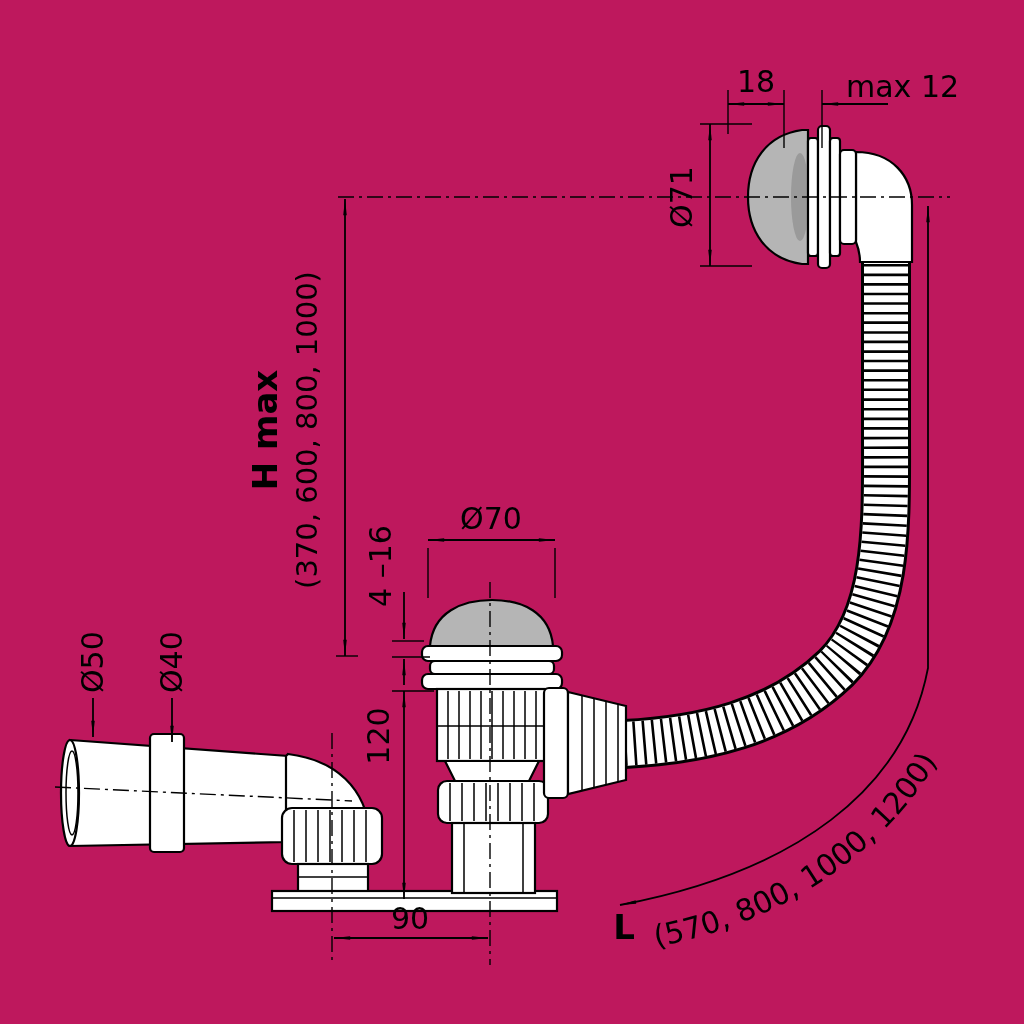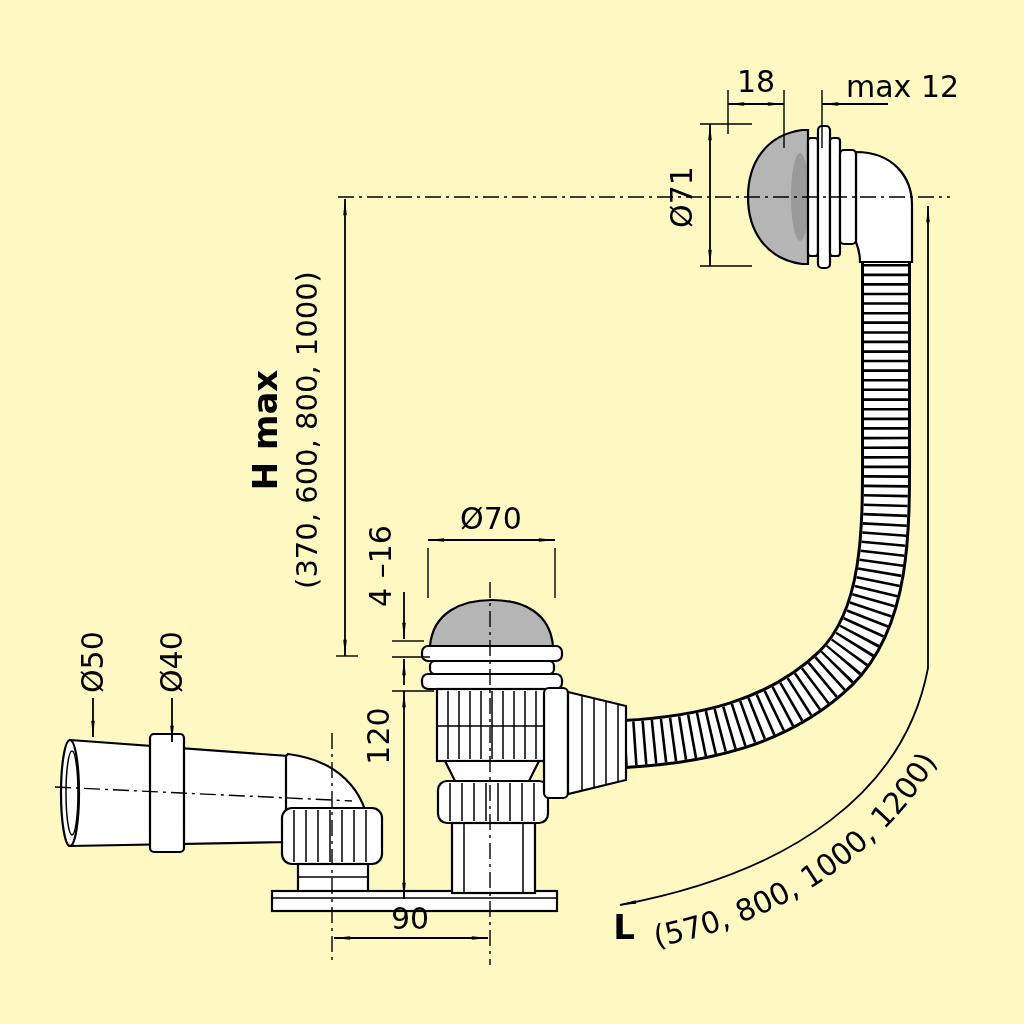--- a/index.html
+++ b/index.html
@@ -1,16 +1,16 @@
 <!DOCTYPE html>
 <html><head>
 <meta charset="utf-8">
 <style>
   html,body{margin:0;padding:0;background:#fff;}
-  .stage{width:1024px;height:1024px;background:#fef9c3;position:relative;overflow:hidden;}
+  .stage{width:1024px;height:1024px;background:#be185d;position:relative;overflow:hidden;}
   svg{display:block;}
   .t{font-family:"DejaVu Sans",sans-serif;fill:#000;}
   .dimtxt{font-size:30px;}
   .dimtxt-sm{font-size:29px;}
   .bold{font-weight:bold;font-size:34px;}
   .body-line{fill:#ffffff;stroke:#000;stroke-width:2.2;}
   .thin{fill:none;stroke:#000;stroke-width:1.5;}
   .dim{fill:none;stroke:#000;stroke-width:1.8;}
   .ext{fill:none;stroke:#000;stroke-width:1.4;}
   .cl{fill:none;stroke:#000;stroke-width:1.4;stroke-dasharray:16 5 3 5;}

